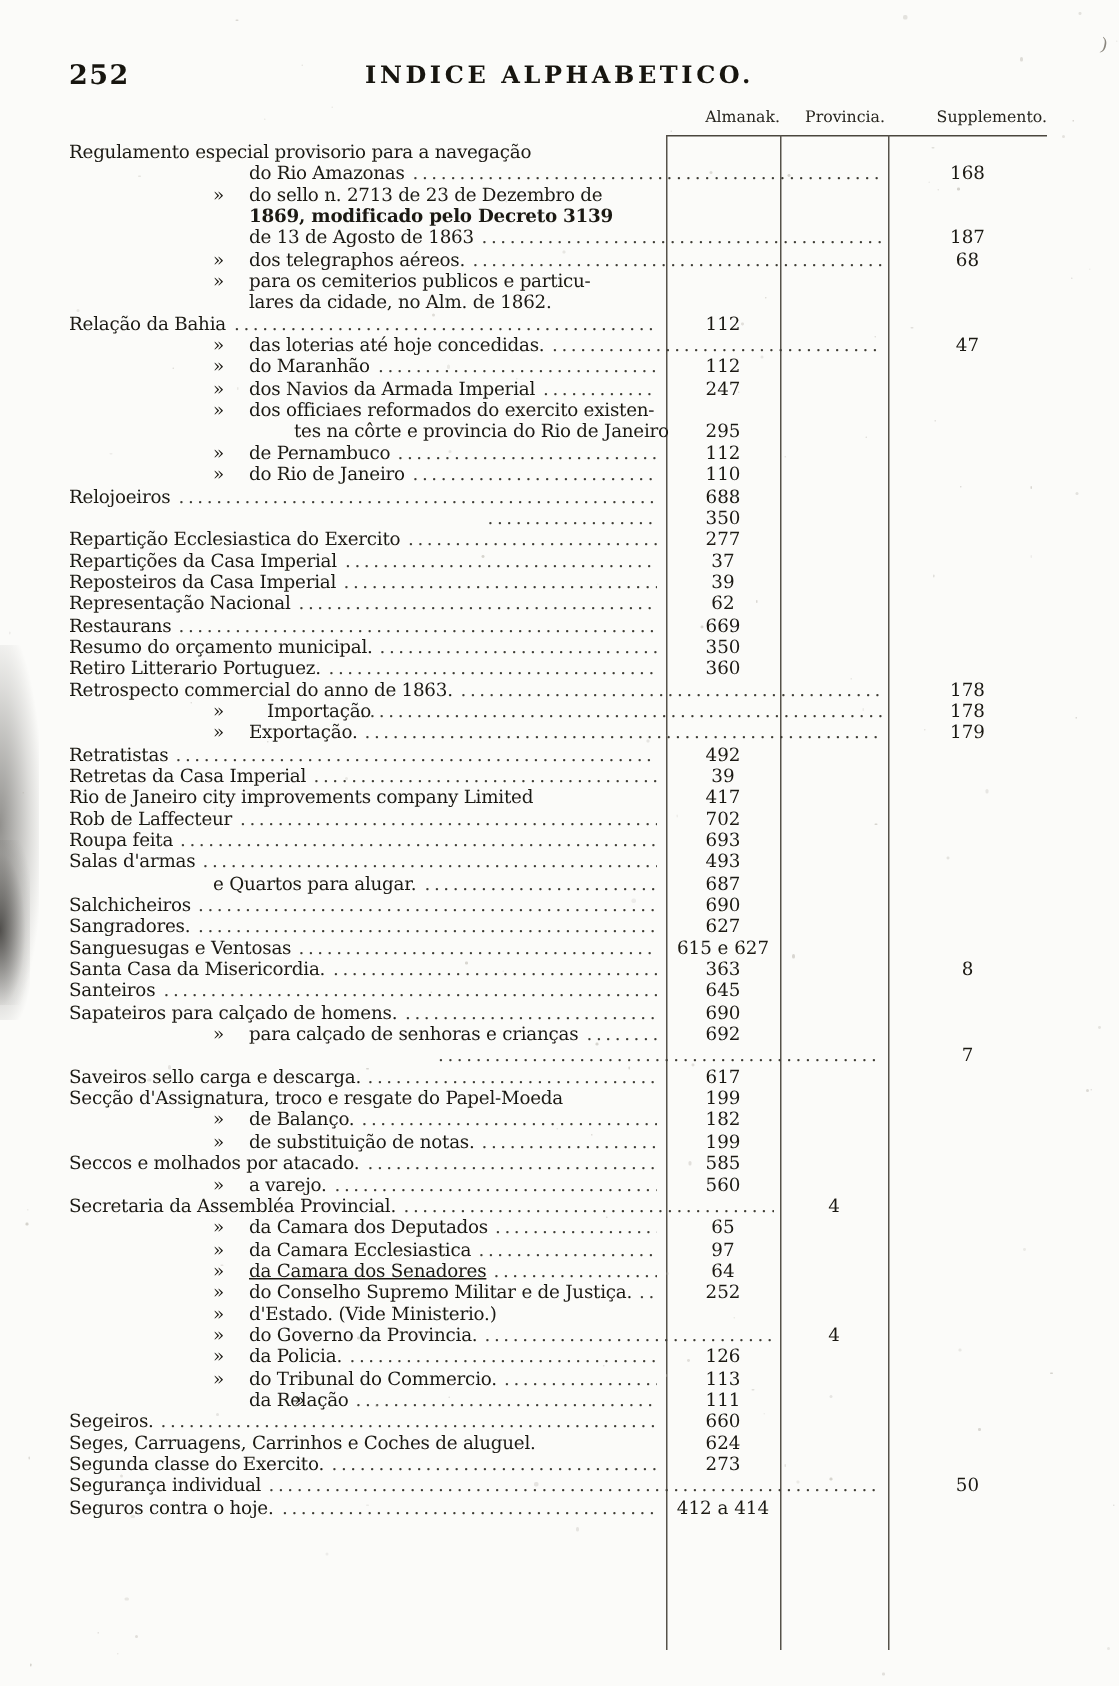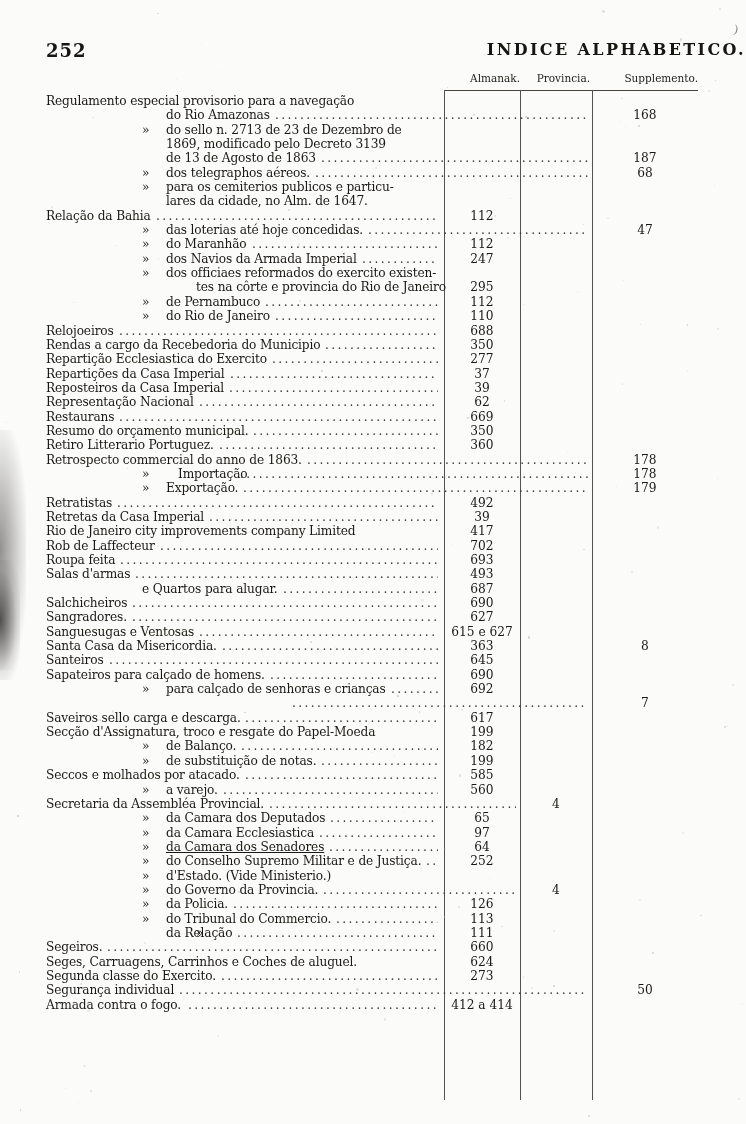--- a/index.html
+++ b/index.html
@@ -62,21 +62,21 @@
     font-weight: bold;
     font-size: 18px;
     letter-spacing: 1px;
     color: #17150f;
   }
   .head-title {
     position: absolute;
     left: 0;
     right: 0;
     top: 40px;
-    text-align: right;
+    text-align: center;
     font-family: "DejaVu Serif", serif;
     font-weight: bold;
     font-size: 16px;
     letter-spacing: 2.4px;
     color: #17150f;
   }
 
   .table {
     position: absolute;
     left: 46px;
@@ -193,39 +193,39 @@
         <div class="row">
           <div class="label" style="left: 120px;">do Rio Amazonas</div>
           <div class="dotfill" style="left: 229px; width: 313px;">.............................................................</div>
           <div class="cell c-sup">168</div>
         </div>
         <div class="row">
           <div class="label" style="left: 96px;">»</div>
           <div class="label" style="left: 120px;">do sello n. 2713 de 23 de Dezembro de</div>
         </div>
         <div class="row">
-          <div class="label" style="left: 120px;">1869, modificado pelo Decreto 3139</div>
+          <div class="label" style="left: 120px; font-weight: bold;">1869, modificado pelo Decreto 3139</div>
         </div>
         <div class="row">
           <div class="label" style="left: 120px;">de 13 de Agosto de 1863</div>
           <div class="dotfill" style="left: 275px; width: 267px;">....................................................</div>
           <div class="cell c-sup">187</div>
         </div>
         <div class="row">
           <div class="label" style="left: 96px;">»</div>
           <div class="label" style="left: 120px;">dos telegraphos aéreos.</div>
           <div class="dotfill" style="left: 269px; width: 273px;">.....................................................</div>
           <div class="cell c-sup">68</div>
         </div>
         <div class="row">
           <div class="label" style="left: 96px;">»</div>
           <div class="label" style="left: 120px;">para  os  cemiterios publicos e particu-</div>
         </div>
         <div class="row">
-          <div class="label" style="left: 120px;">lares da cidade, no Alm. de 1647.</div>
+          <div class="label" style="left: 120px;">lares da cidade, no Alm. de 1862.</div>
         </div>
         <div class="row">
           <div class="label" style="left: 0px;">Relação  da  Bahia</div>
           <div class="dotfill" style="left: 110px; width: 282px;">.......................................................</div>
           <div class="cell c-alm">112</div>
         </div>
         <div class="row">
           <div class="label" style="left: 96px;">»</div>
           <div class="label" style="left: 120px;">das loterias até hoje concedidas.</div>
           <div class="dotfill" style="left: 322px; width: 220px;">...........................................</div>
@@ -262,21 +262,20 @@
           <div class="label" style="left: 120px;">do Rio de Janeiro</div>
           <div class="dotfill" style="left: 229px; width: 163px;">................................</div>
           <div class="cell c-alm">110</div>
         </div>
         <div class="row">
           <div class="label" style="left: 0px;">Relojoeiros</div>
           <div class="dotfill" style="left: 73px; width: 319px;">..............................................................</div>
           <div class="cell c-alm">688</div>
         </div>
         <div class="row">
-          <div class="label" style="left: 0px;">Rendas a cargo da Recebedoria do Municipio</div>
           <div class="dotfill" style="left: 279px; width: 113px;">......................</div>
           <div class="cell c-alm">350</div>
         </div>
         <div class="row">
           <div class="label" style="left: 0px;">Repartição Ecclesiastica do Exercito</div>
           <div class="dotfill" style="left: 226px; width: 166px;">................................</div>
           <div class="cell c-alm">277</div>
         </div>
         <div class="row">
           <div class="label" style="left: 0px;">Repartições da Casa Imperial</div>
@@ -502,21 +501,21 @@
           <div class="label" style="left: 0px;">Segunda classe do Exercito.</div>
           <div class="dotfill" style="left: 175px; width: 217px;">..........................................</div>
           <div class="cell c-alm">273</div>
         </div>
         <div class="row">
           <div class="label" style="left: 0px;">Segurança  individual</div>
           <div class="dotfill" style="left: 133px; width: 409px;">...............................................................................</div>
           <div class="cell c-sup">50</div>
         </div>
         <div class="row">
-          <div class="label" style="left: 0px;">Armada contra o fogo.</div>
+          <div class="label" style="left: 0px;">Seguros contra o hoje.</div>
           <div class="dotfill" style="left: 142px; width: 250px;">.................................................</div>
           <div class="cell c-alm">412 a 414</div>
         </div>
       </div>
   </div>
 
   <div class="edge-smudge"></div>
   <div class="edge-smudge2"></div>
 <div class="speck" style="width: 2.27063px; height: 2.27063px; left: 144.196px; top: 942.011px; opacity: 0.322033;"></div>
     <div class="speck" style="width: 2.00041px; height: 2.00041px; left: 472.817px; top: 113.603px; opacity: 0.456203;"></div>

